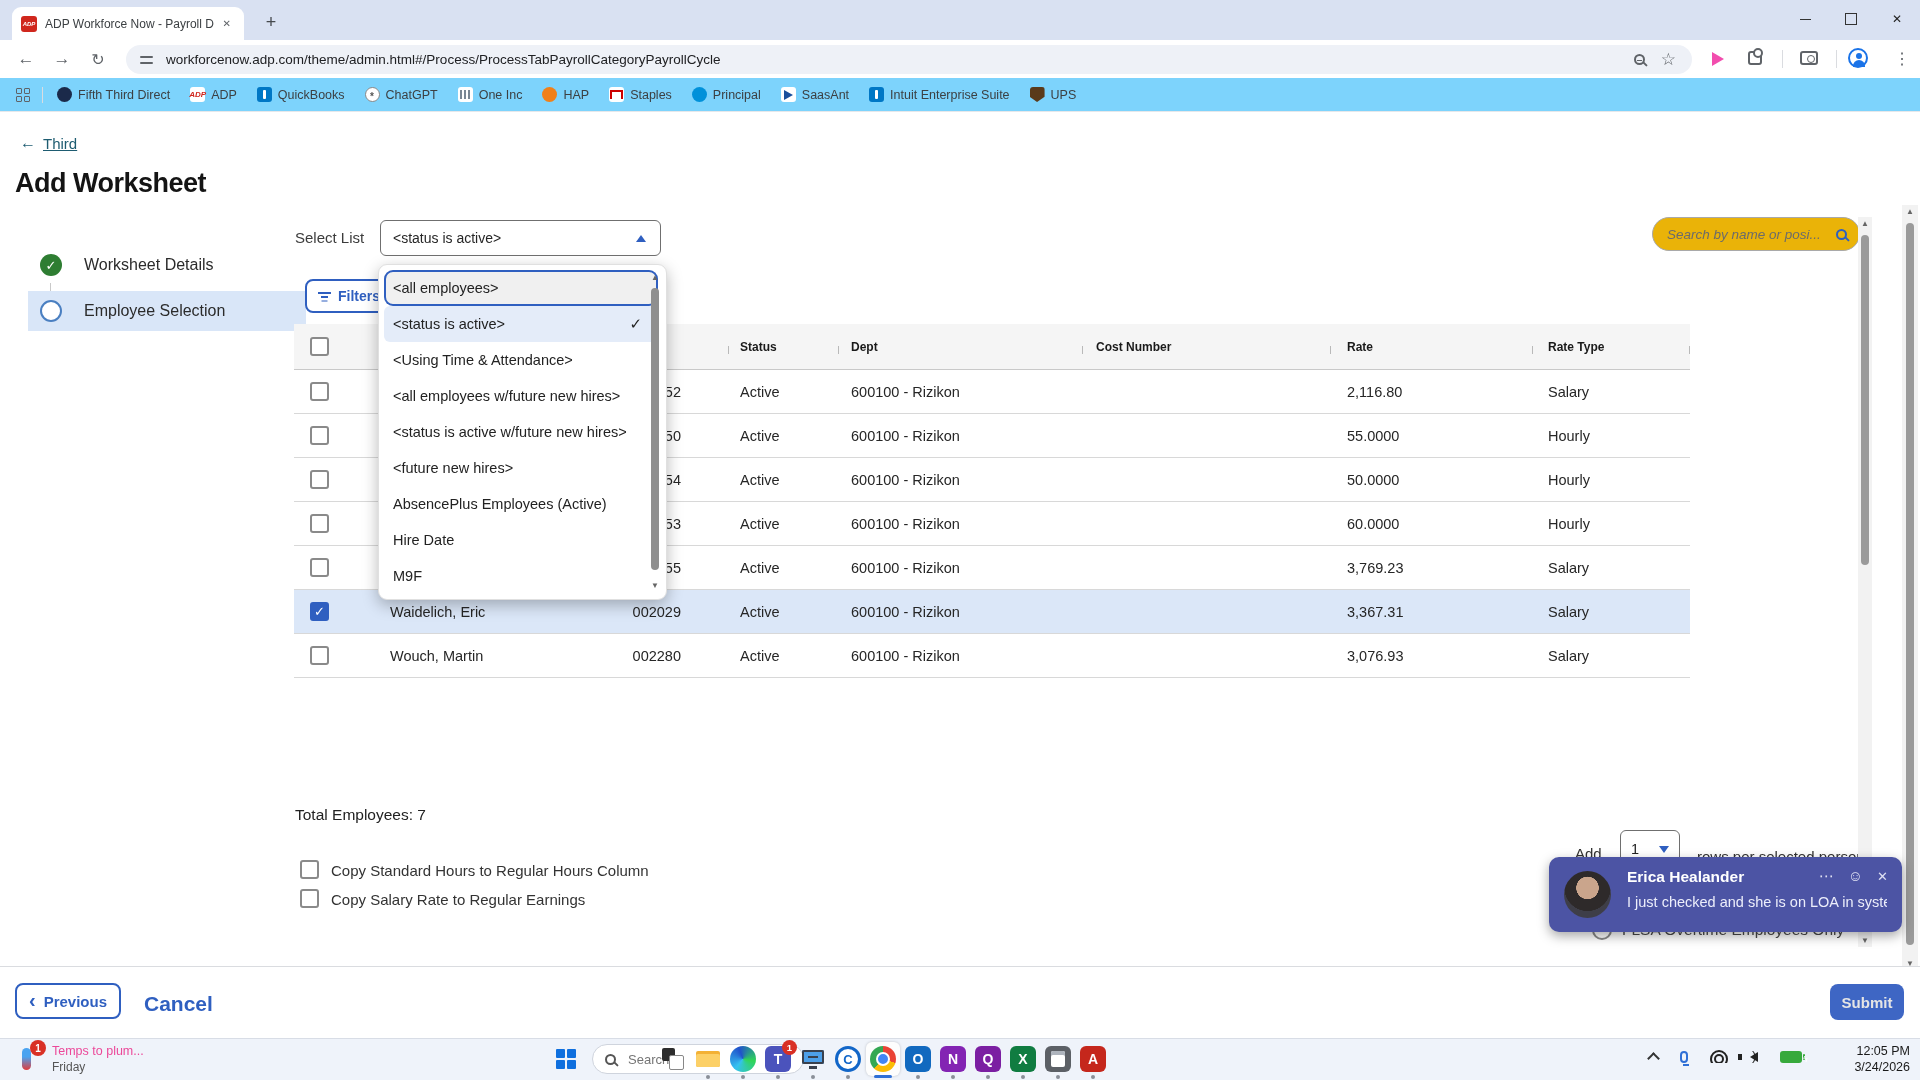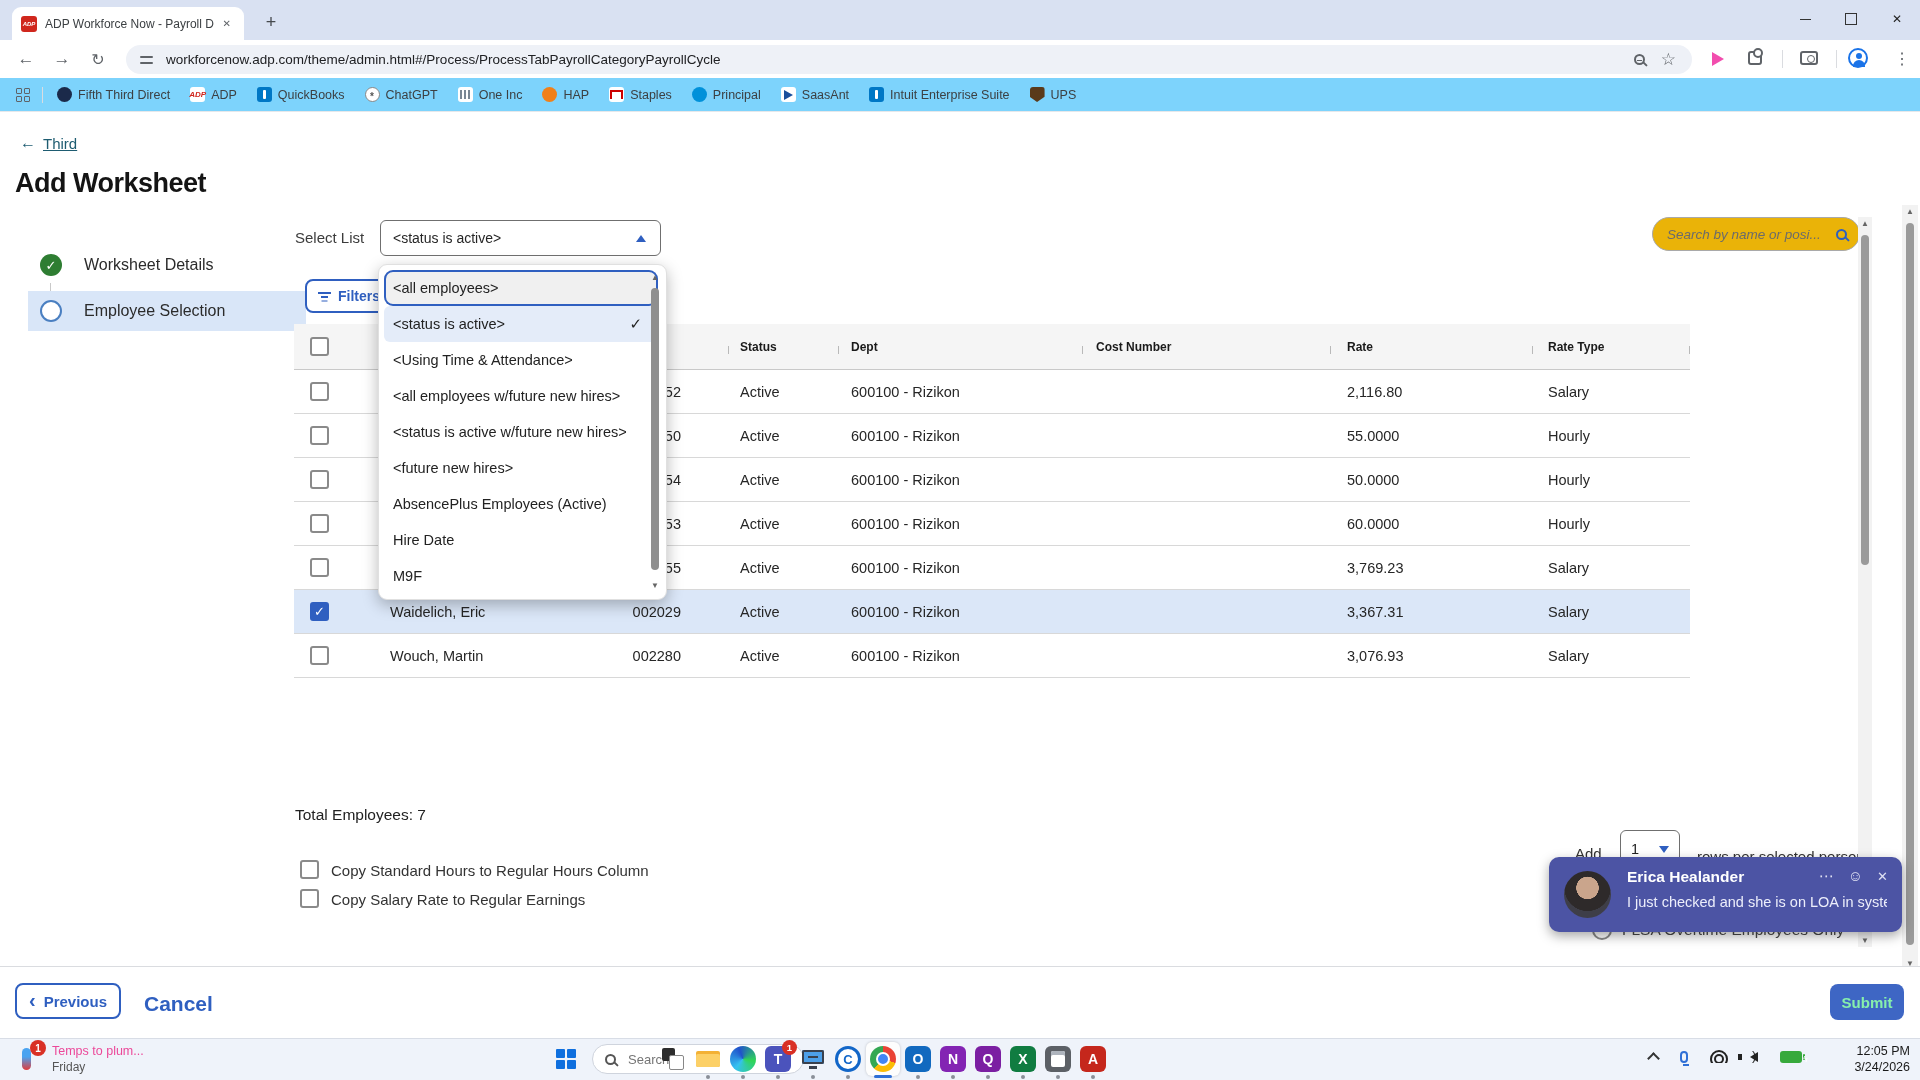--- a/index.html
+++ b/index.html
@@ -176,21 +176,21 @@
   .pagebar .vthumb{left:4px;}
 
   
   .footer{position:absolute;left:0;top:966px;width:100%;height:72px;background:#fff;border-top:1px solid #dadce0;}
   .prevbtn{position:absolute;left:15px;top:983px;width:106px;height:36px;border:2px solid #2f5fc0;
     border-radius:8px;background:#fff;color:#2f5fc0;font-size:15px;font-weight:bold;
     display:flex;align-items:center;justify-content:center;}
   .i-chevl::after{content:"\2039";font-size:20px;margin-right:8px;line-height:14px;}
   .cancel{position:absolute;left:144px;top:992px;font-size:21px;font-weight:bold;color:#2f5fc0;}
   .submitbtn{position:absolute;left:1830px;top:984px;width:74px;height:36px;background:#3e66c4;
-    border-radius:8px;color:#86efac;font-size:15px;font-weight:bold;display:flex;align-items:center;justify-content:center;}
+    border-radius:8px;color:#e5e5e5;font-size:15px;font-weight:bold;display:flex;align-items:center;justify-content:center;}
 
   
   .toast{position:absolute;left:1549px;top:857px;width:353px;height:75px;background:#4c54a4;
     border-radius:10px;box-shadow:0 4px 12px rgba(0,0,0,.35);z-index:40;}
   .avatar{position:absolute;left:15px;top:14px;width:47px;height:47px;border-radius:50%;
     background:radial-gradient(circle at 50% 36%, #caa58c 0 29%, #2e2a2a 30% 60%, #3e3e48 61% 100%);}
   .tname{position:absolute;left:78px;top:11px;font-size:15.5px;font-weight:bold;color:#fff;}
   .tmsg{position:absolute;left:78px;top:37px;font-size:14.5px;color:#eceefb;width:260px;white-space:nowrap;overflow:hidden;}
   .ticons{position:absolute;right:14px;top:10px;display:flex;gap:14px;color:#dfe1f3;align-items:center;}
   .i-more::after{content:"\22EF";font-size:15px;}

